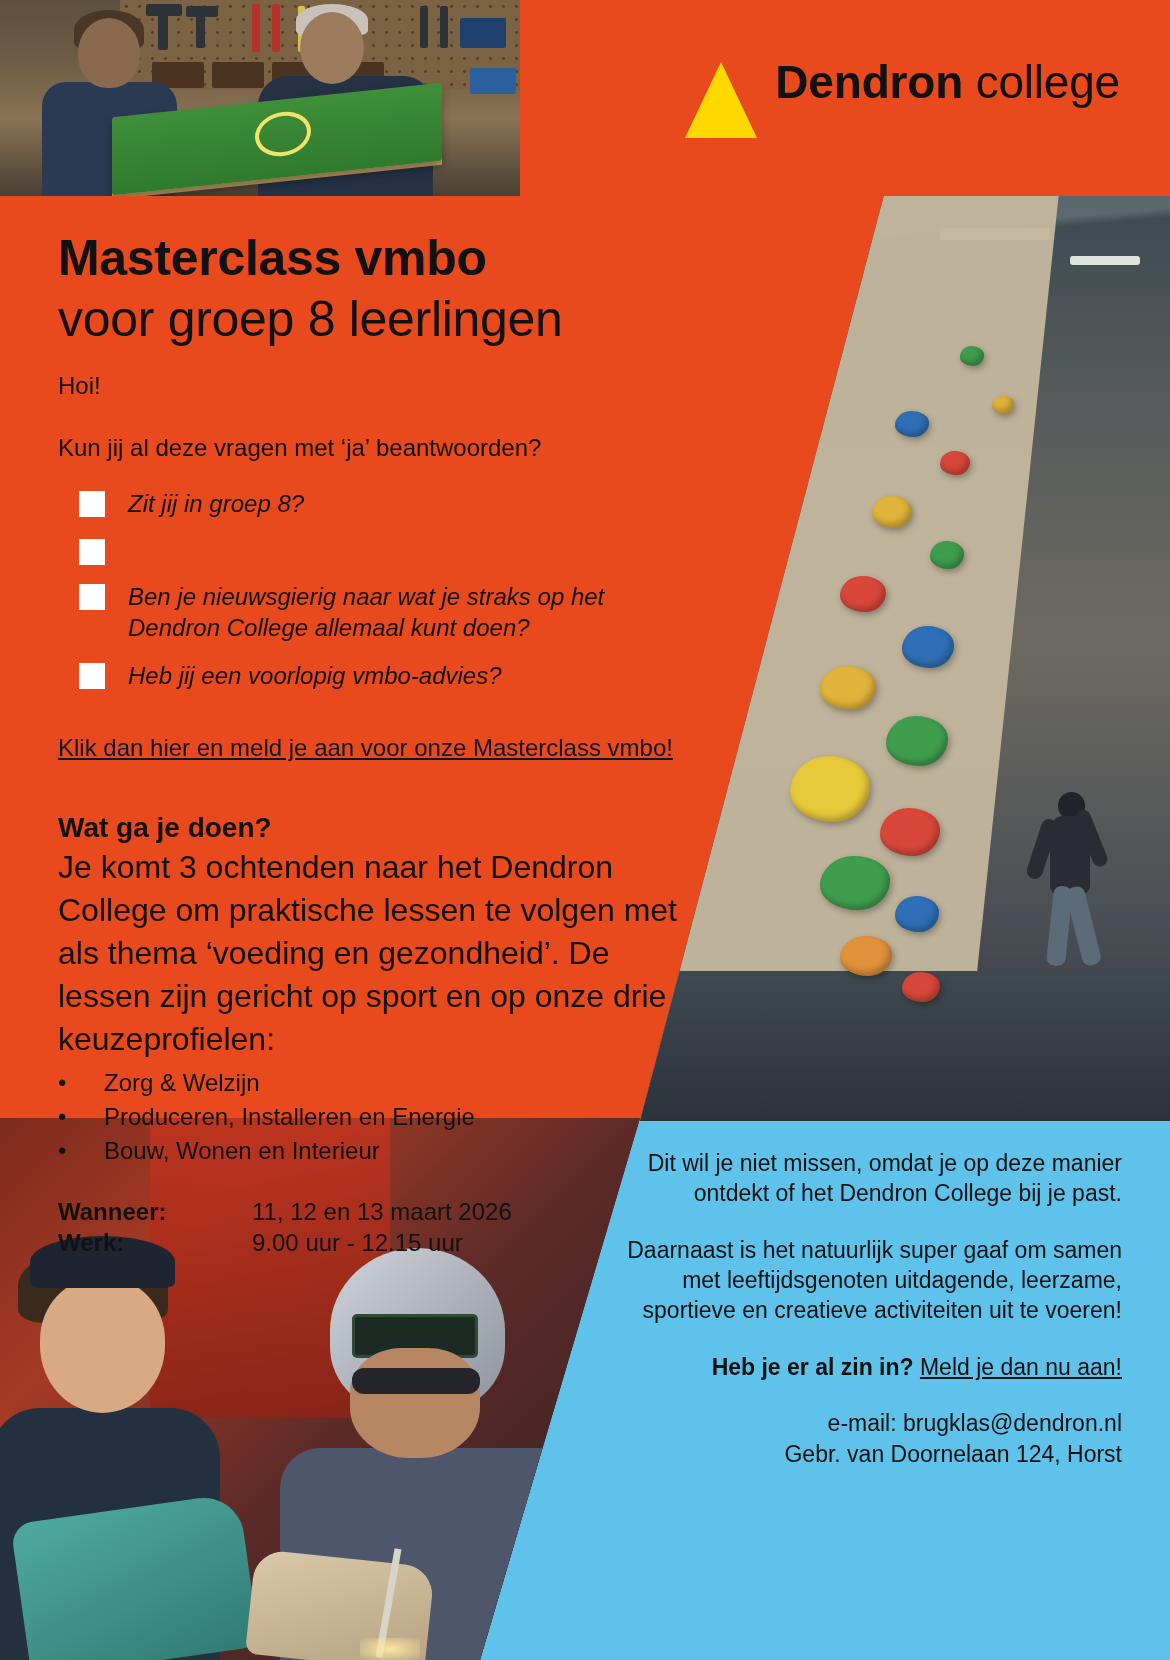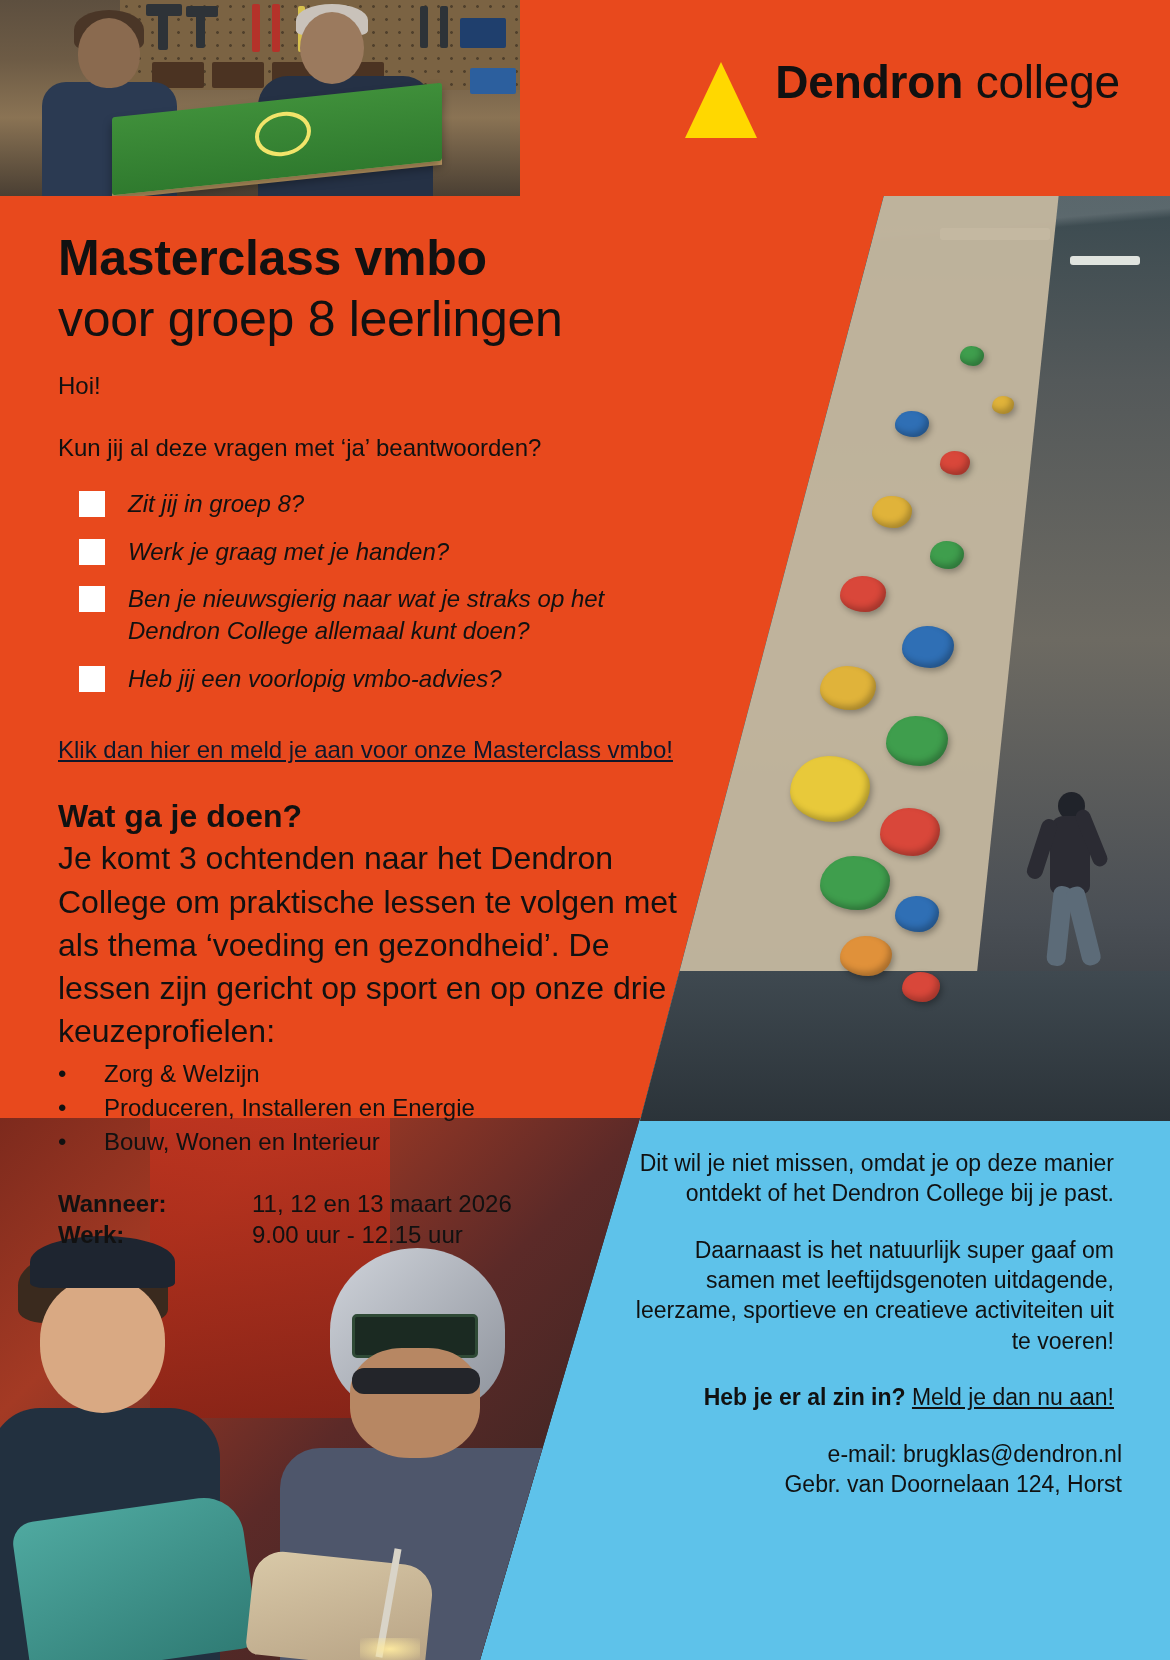--- a/index.html
+++ b/index.html
@@ -241,40 +241,40 @@
     width: 26px; height: 26px; background: #fff;
     margin-right: 23px; margin-left: 21px; margin-top: 3px; flex: none;
   }
   .check-text { font-size: 24px; line-height: 1.32; font-style: italic; }
   .cta-link {
     margin-top: 26px;
     font-size: 24px;
     text-decoration: underline;
     display: inline-block;
   }
-  .section-head { margin-top: 34px; font-size: 32px; font-weight: 700; }
+  .section-head { margin-top: 50px; font-size: 28px; font-weight: 700; }
   .body-text { font-size: 32px; line-height: 1.35; margin-top: 2px; }
   .bullets { margin-top: 4px; }
   .bullet-row { display: flex; font-size: 24px; line-height: 1.42; }
   .bullet-dot { width: 46px; flex: none; }
   .when-block { margin-top: 28px; font-size: 24px; }
   .when-row { display: flex; line-height: 1.3; }
   .when-label { width: 194px; font-weight: 700; flex: none; }
 
   
   .blue-text {
     position: absolute;
     right: 48px; top: 1148px;
     width: 500px;
     text-align: right;
     color: #111;
     font-size: 23px;
     line-height: 1.32;
   }
-  .blue-text p { margin: 0 8px 26px 0; }
+  .blue-text p { margin: 0 0 26px 0; }
   .blue-text .zin { font-weight: 700; }
   .blue-text .zin a { font-weight: 400; text-decoration: underline; color: #111; }
   .contact { margin-top: 4px; line-height: 1.34; }
 </style>
 </head>
 <body>
 
 <div class="poster">
 
   <div class="blue-panel"></div>
@@ -381,21 +381,20 @@
     <div class="hoi">Hoi!</div>
     <div class="vraag">Kun jij al deze vragen met ‘ja’ beantwoorden?</div>
 
     <div class="checklist">
       <div class="check-row">
         <div class="checkbox"></div>
         <div class="check-text">Zit jij in groep 8?</div>
       </div>
       <div class="check-row">
         <div class="checkbox"></div>
-        <div class="check-text">Werk je graag met je handen?</div>
       </div>
       <div class="check-row">
         <div class="checkbox"></div>
         <div class="check-text" style="max-width:560px;">Ben je nieuwsgierig naar wat je straks op het Dendron College allemaal kunt doen?</div>
       </div>
       <div class="check-row">
         <div class="checkbox"></div>
         <div class="check-text">Heb jij een voorlopig vmbo-advies?</div>
       </div>
     </div>

